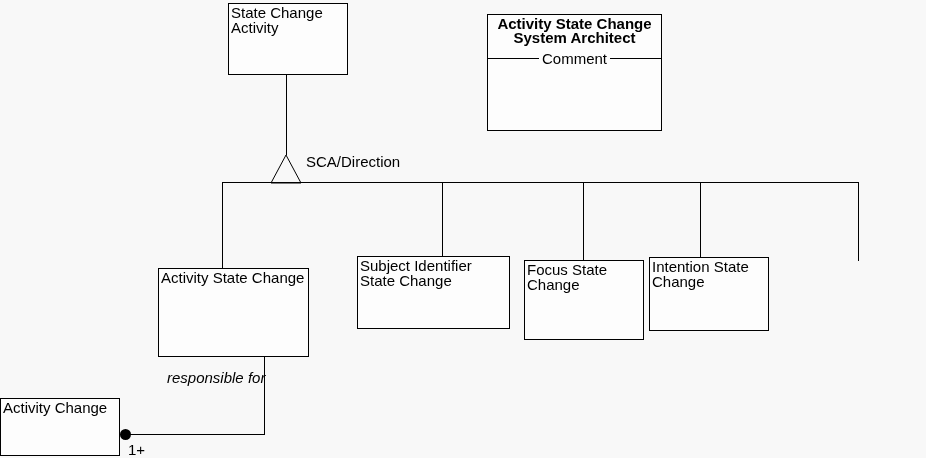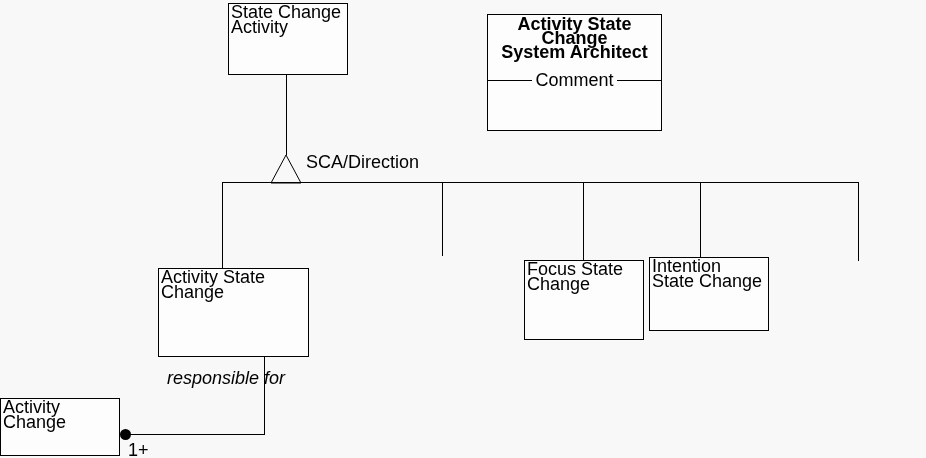--- a/index.html
+++ b/index.html
@@ -6,21 +6,21 @@
     margin: 0;
     padding: 0;
     background: #e0e0e0;
   }
   .canvas {
     position: relative;
     width: 926px;
     height: 458px;
     background: #f8f8f8;
     font-family: "Liberation Sans", "DejaVu Sans", sans-serif;
-    font-size: 18px;
+    font-size: 15px;
     color: #000;
     overflow: hidden;
   }
   
   .box {
     position: absolute;
     box-sizing: border-box;
     border: 1px solid #000;
     background: #fdfdfd;
     padding: 1px 2px;
@@ -47,21 +47,21 @@
     text-align: center;
   }
   .tb-line {
     line-height: 14px;
     white-space: pre-wrap;
   }
   .tb-bold { font-weight: bold; }
   .tb-divider {
     display: flex;
     align-items: center;
-    margin: 15px 0 5px 0;
+    margin: 7px 0 5px 0;
     height: 13px;
   }
   .tb-divider .rule {
     flex: 1 1 auto;
     border-top: 1px solid #000;
     height: 0;
   }
   .tb-divider-label {
     padding: 0 3px;
     line-height: 13px;
@@ -135,20 +135,23 @@
   <div class="line hline h-connector"></div>
   <div class="line vline drop-activity"></div>
   <div class="line vline drop-subject"></div>
   <div class="line vline drop-focus"></div>
   <div class="line vline drop-intention"></div>
   <div class="line vline drop-agent"></div>
 
   <div class="box box-activity">
     <span>Activity State Change</span>
   </div>
+  <div class="box box-subject">
+    <span>Subject Identifier State Change</span>
+  </div>
   <div class="box box-focus">
     <span>Focus State Change</span>
   </div>
   <div class="box box-intention">
     <span>Intention State Change</span>
   </div>
 
   <div class="line vline rel-vline"></div>
   <div class="line hline rel-hline"></div>
   <div class="flabel lbl-responsible">responsible for</div>

